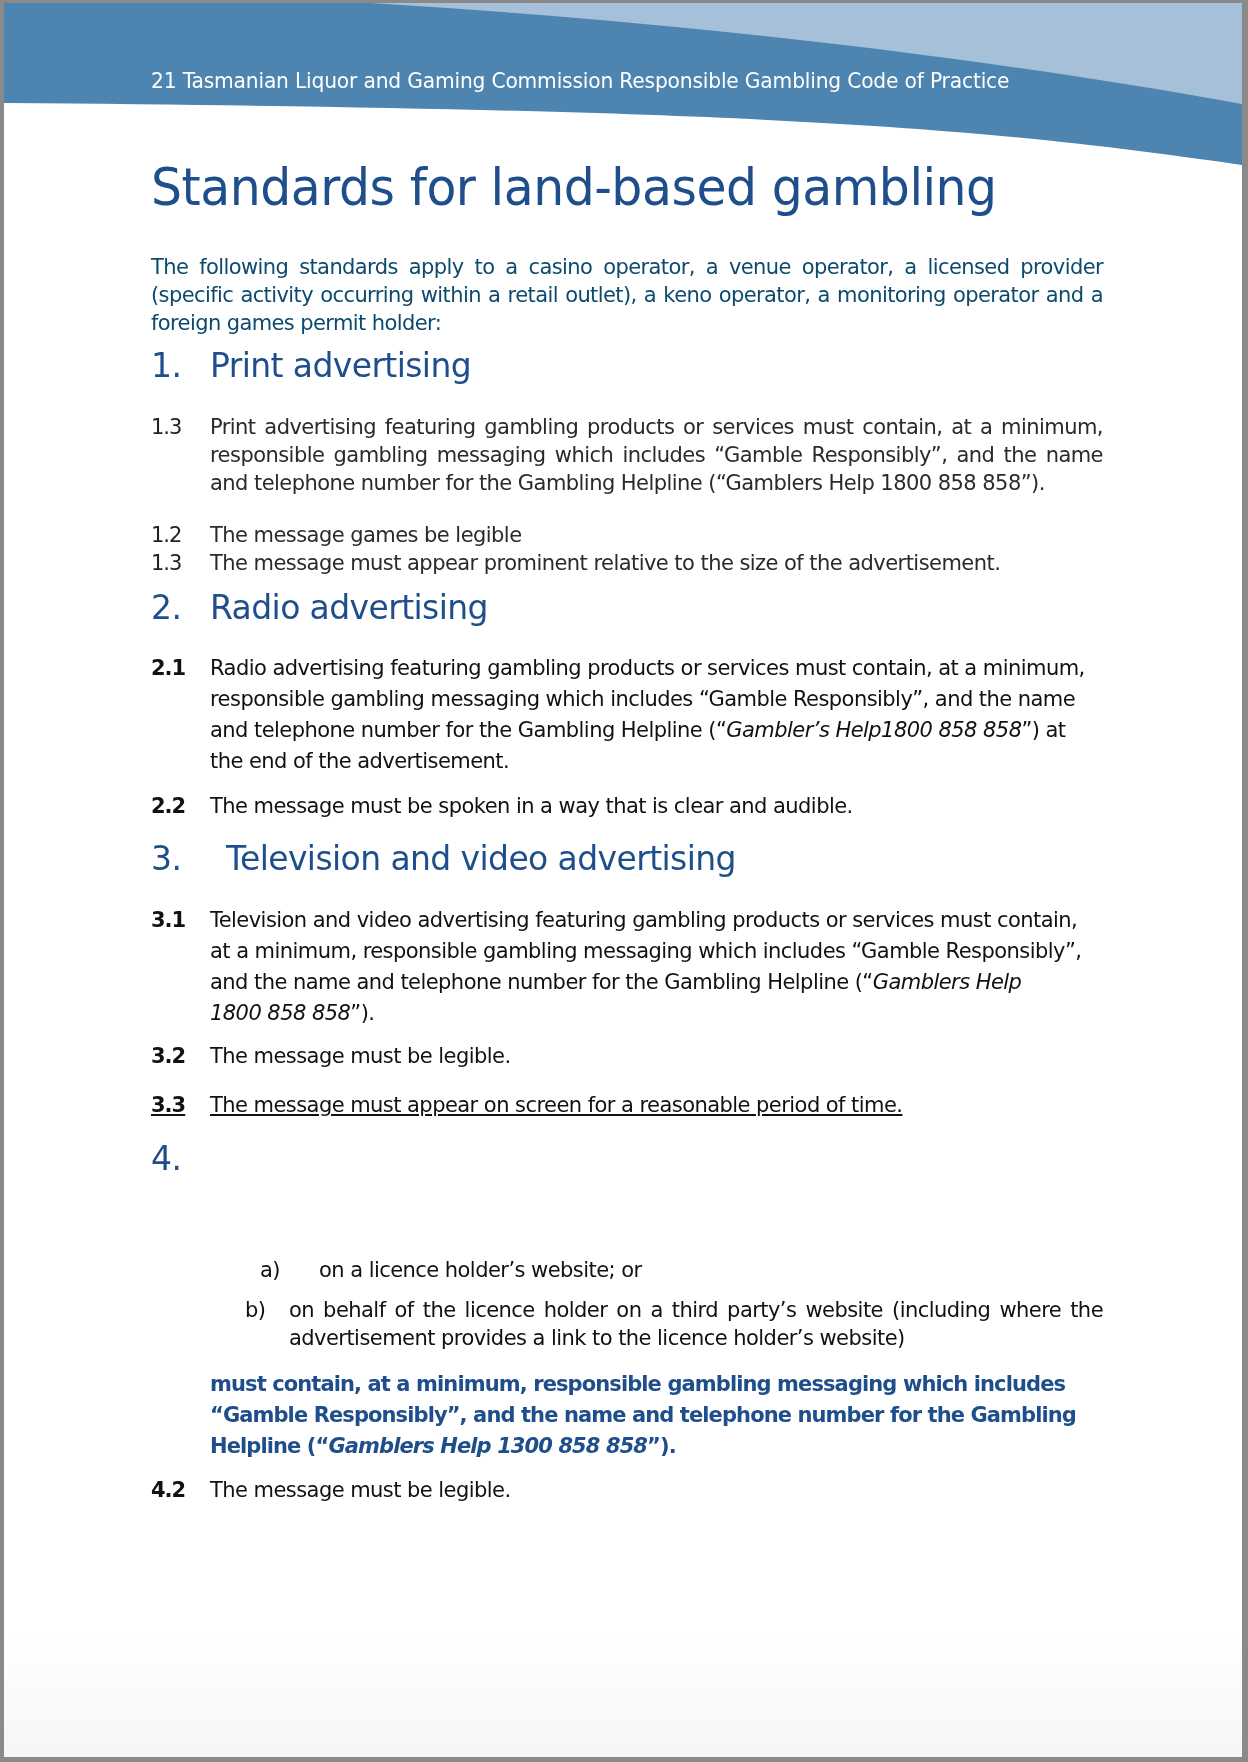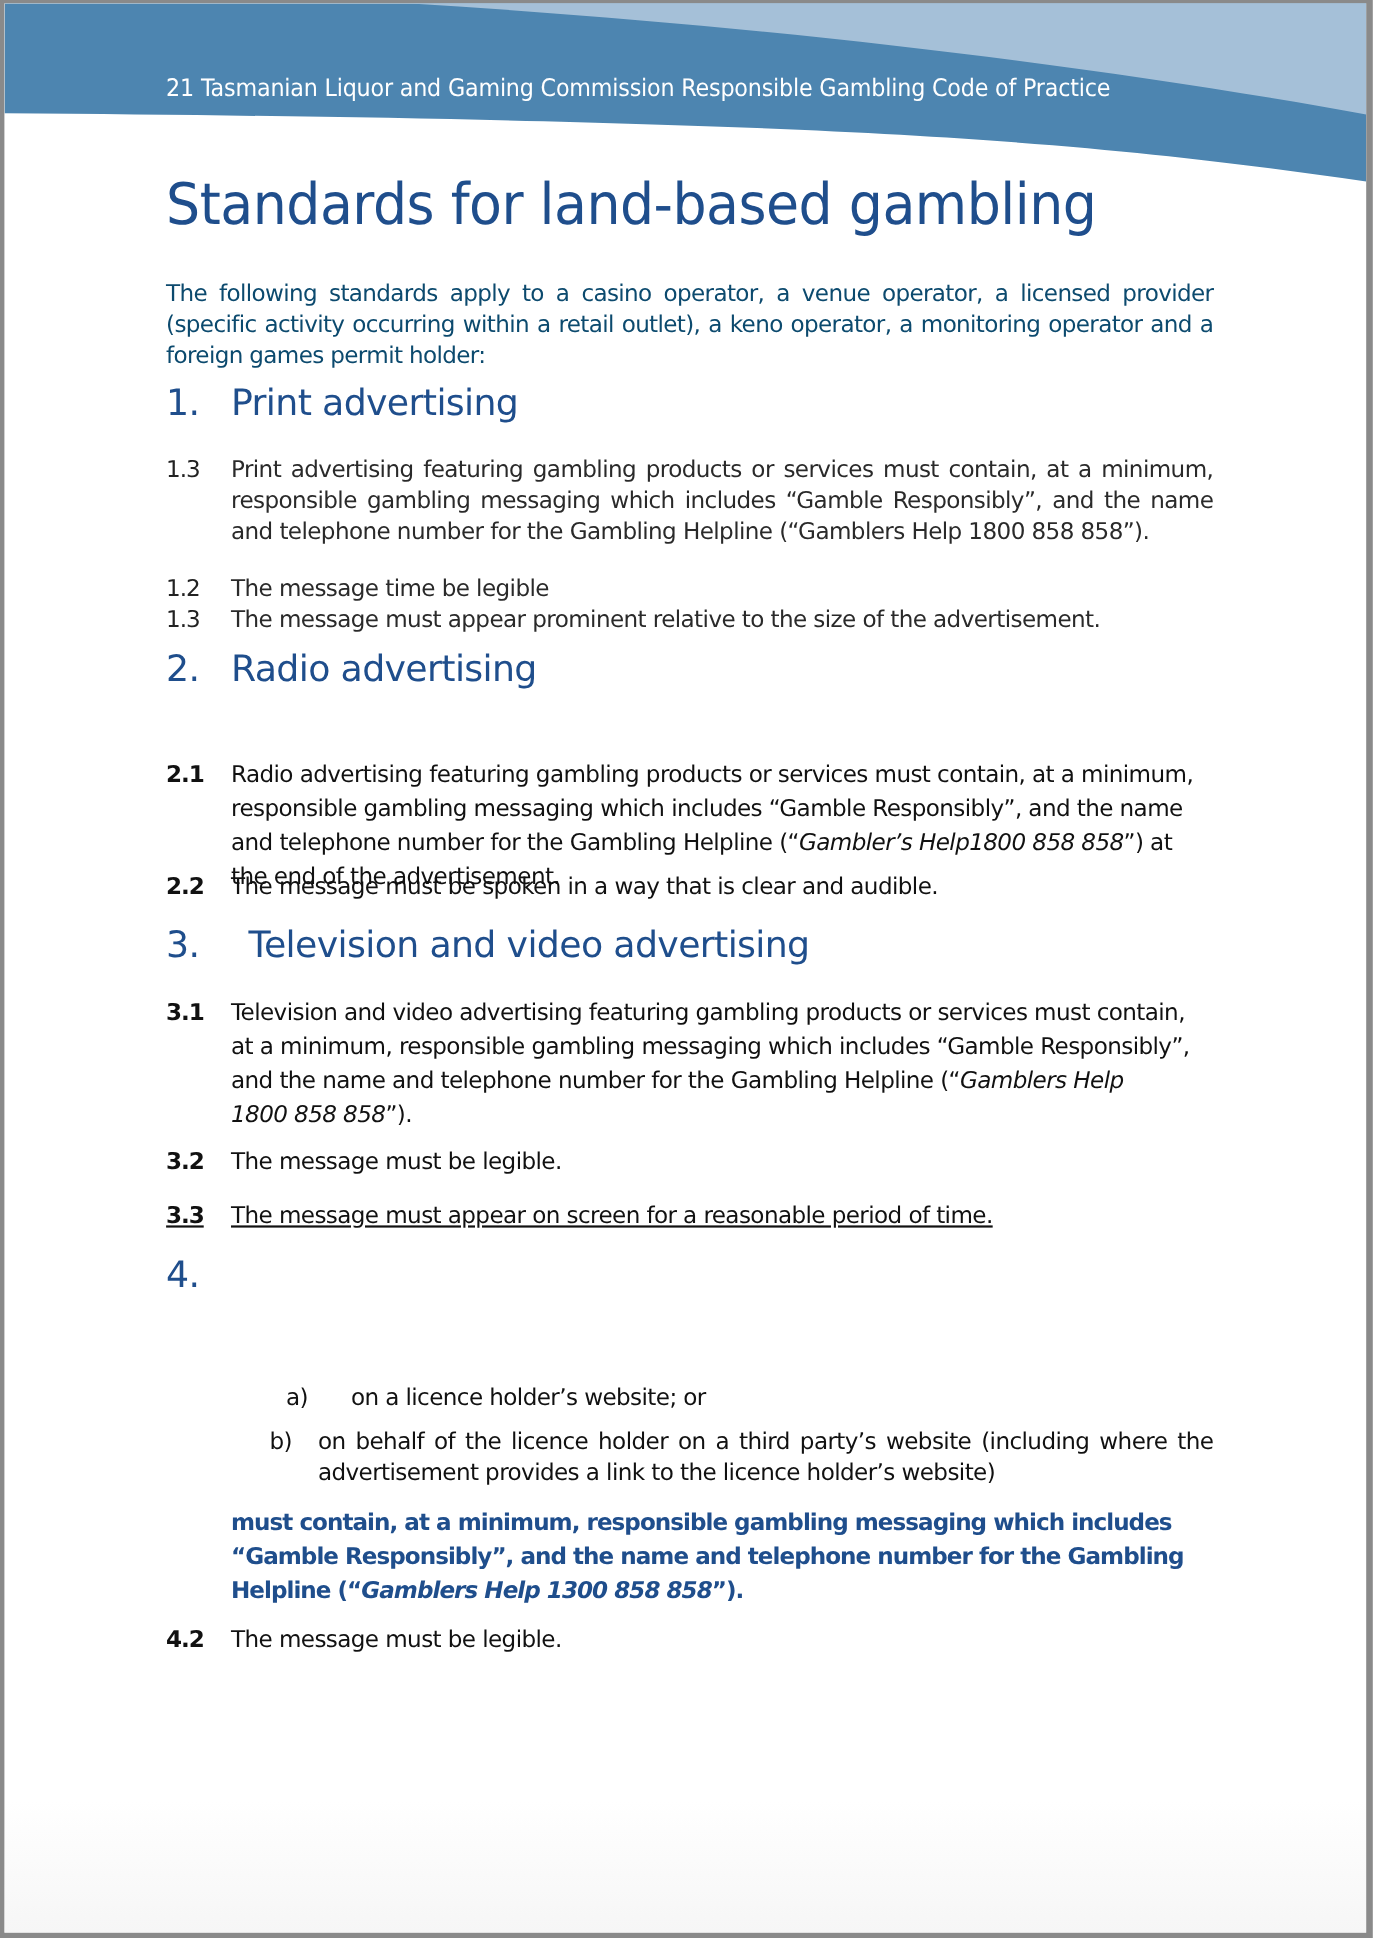--- a/index.html
+++ b/index.html
@@ -82,38 +82,38 @@
     </div>
     <div class="abs light" style="top:262px;">
       <div class="item" style="line-height:28px;">
         <span class="item-num">1.3</span>
         <span class="item-text justify">Print advertising featuring gambling products or services must contain, at a minimum, responsible gambling messaging which includes “Gamble Responsibly”, and the name and telephone number for the Gambling Helpline (“Gamblers Help 1800 858 858”).</span>
       </div>
     </div>
     <div class="abs light" style="top:358px;">
       <div class="item" style="line-height:28px;margin-top:12px;">
         <span class="item-num">1.2</span>
-        <span class="item-text">The message time be legible</span>
+        <span class="item-text">The message games be legible</span>
       </div>
     </div>
     <div class="abs light" style="top:398px;">
       <div class="item" style="line-height:28px;">
         <span class="item-num">1.3</span>
         <span class="item-text">The message must appear prominent relative to the size of the advertisement.</span>
       </div>
     </div>
 
     <div class="abs" style="top:437px;">
       <h2 class="section-heading">
         <span class="sec-num" style="width:59px;">2.</span>
         <span>Radio advertising</span>
       </h2>
     </div>
     <div class="abs" style="top:502px;">
-      <div class="item" style="line-height:31px;margin-top:36px;">
+      <div class="item" style="line-height:31px;">
         <span class="item-num">2.1</span>
         <span class="item-text"><span>Radio advertising featuring gambling products or services must contain, at a minimum, responsible gambling messaging which includes “Gamble Responsibly”, and the name and telephone number for the Gambling Helpline (“</span><em>Gambler’s Help1800 858 858</em><span>”) at the end of the advertisement.</span></span>
       </div>
     </div>
     <div class="abs" style="top:640px;">
       <div class="item" style="line-height:31px;">
         <span class="item-num">2.2</span>
         <span class="item-text">The message must be spoken in a way that is clear and audible.</span>
       </div>
     </div>

